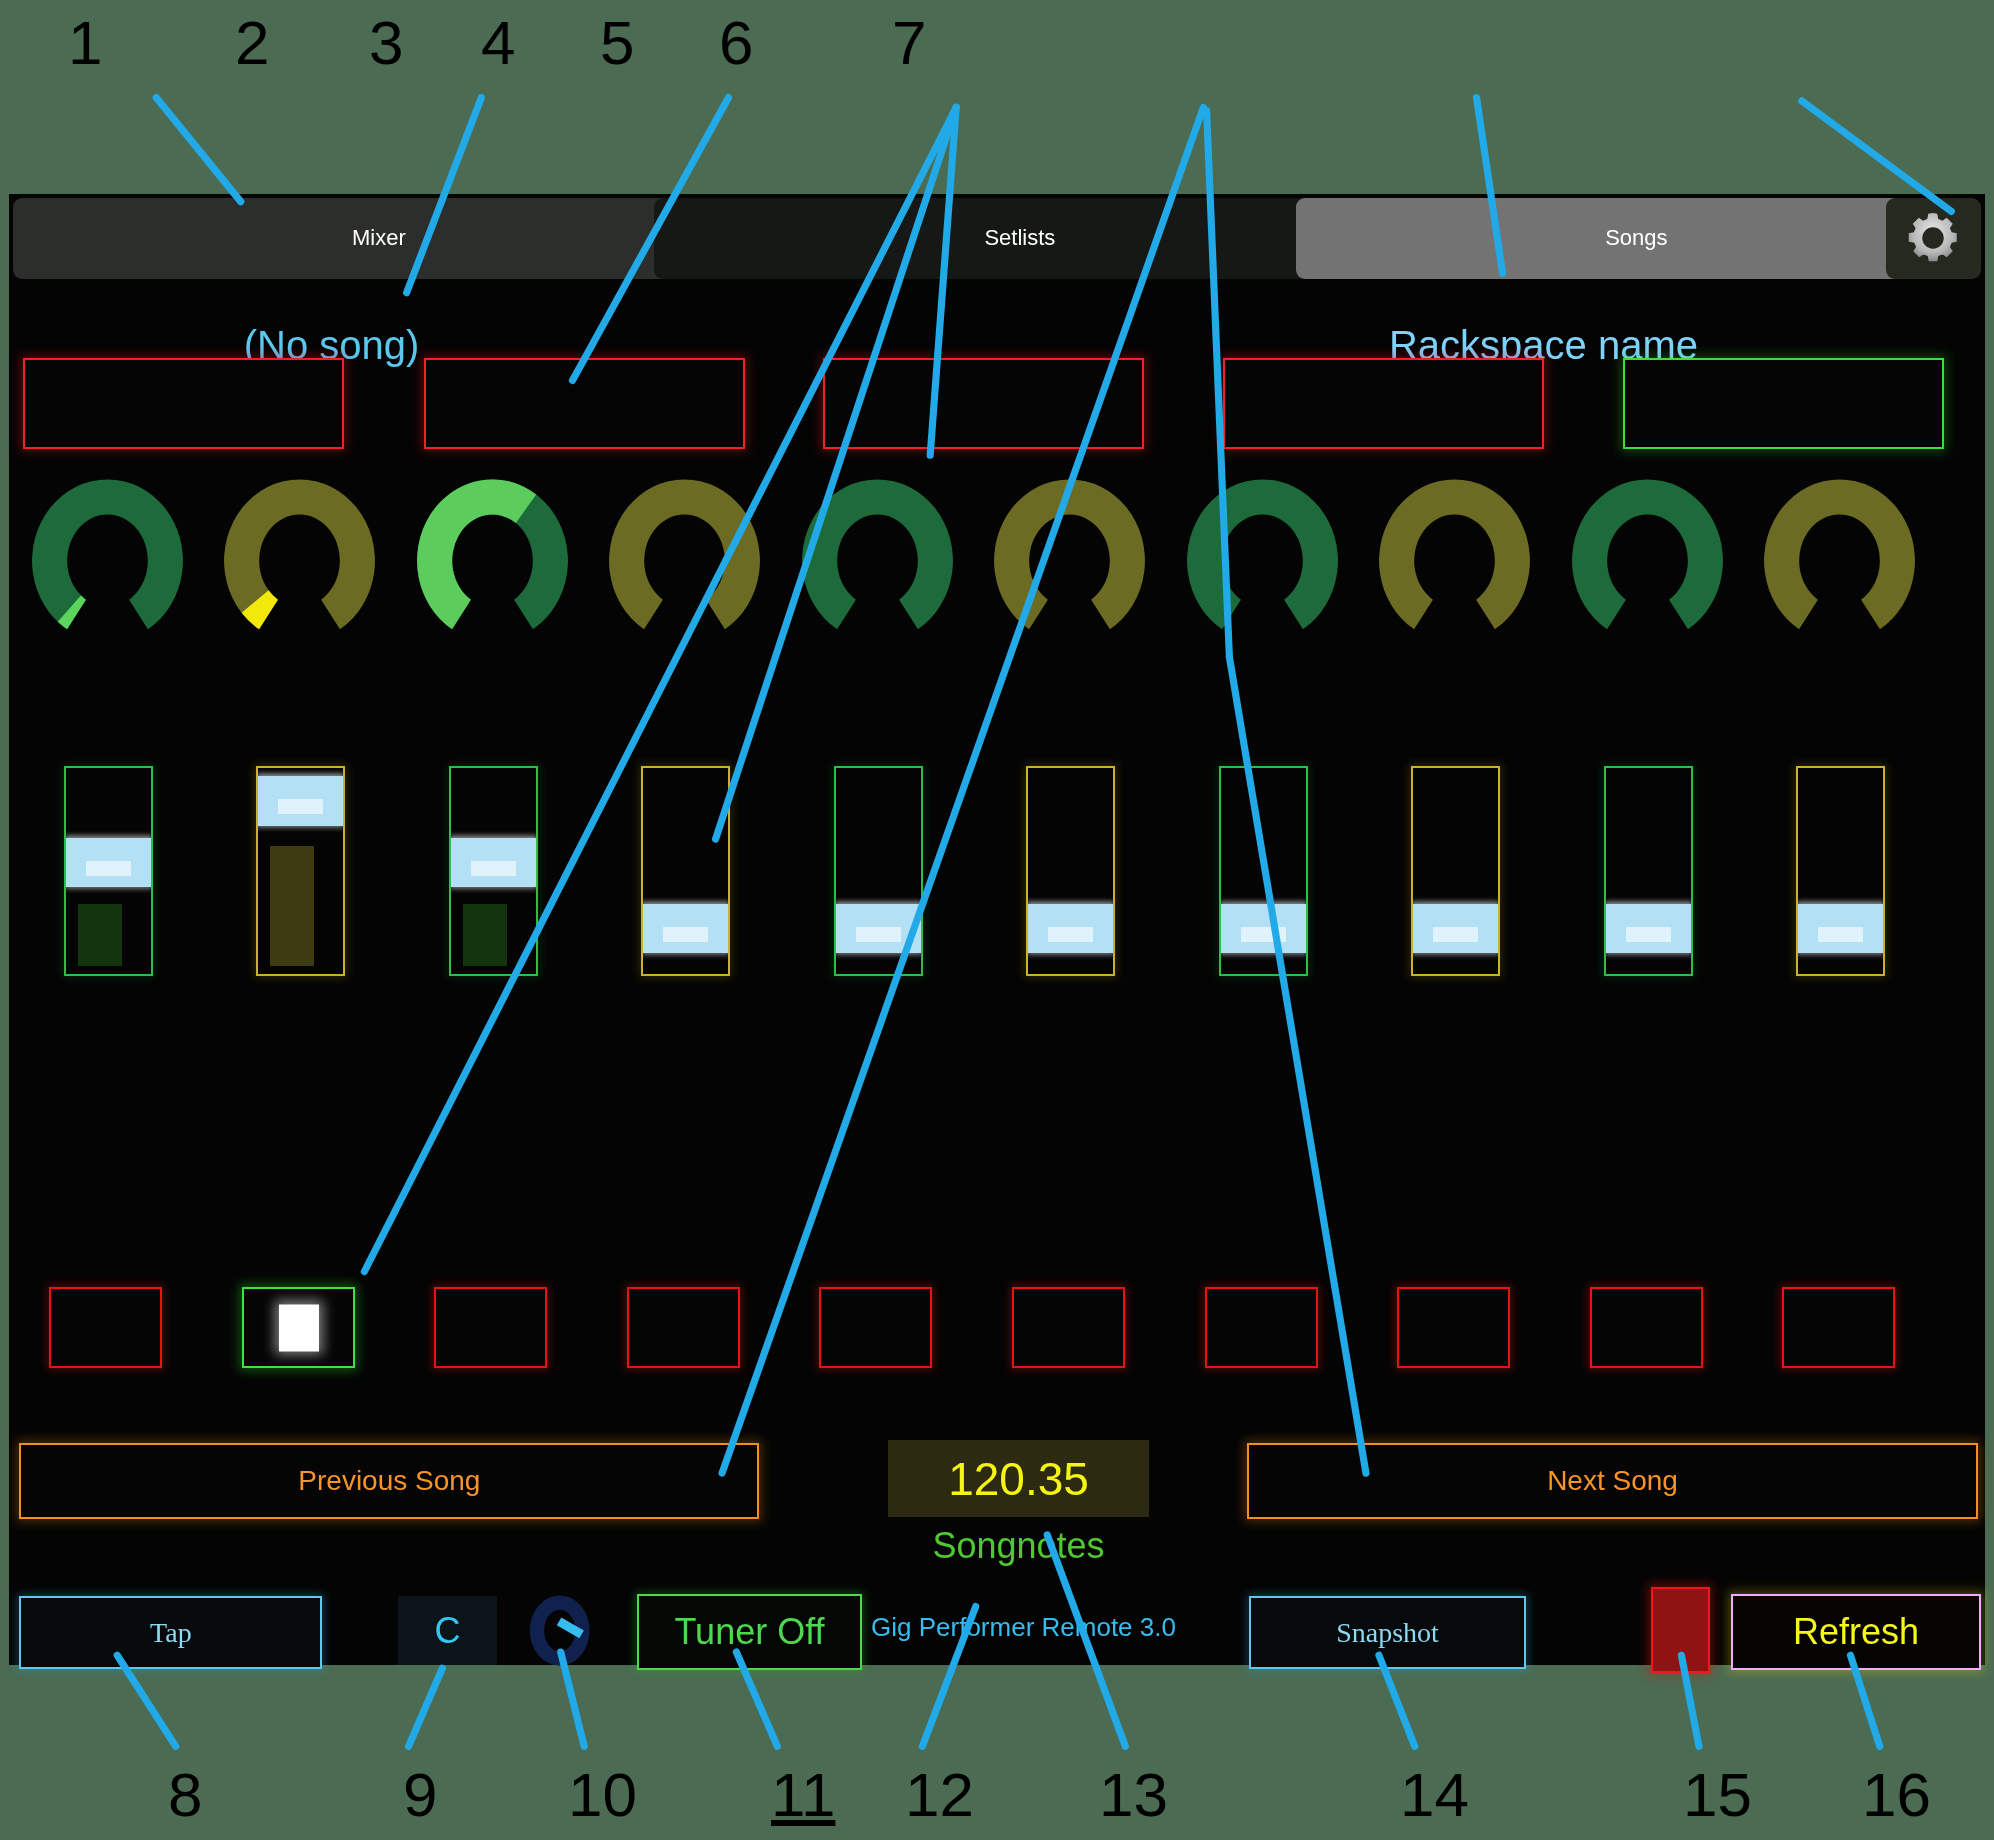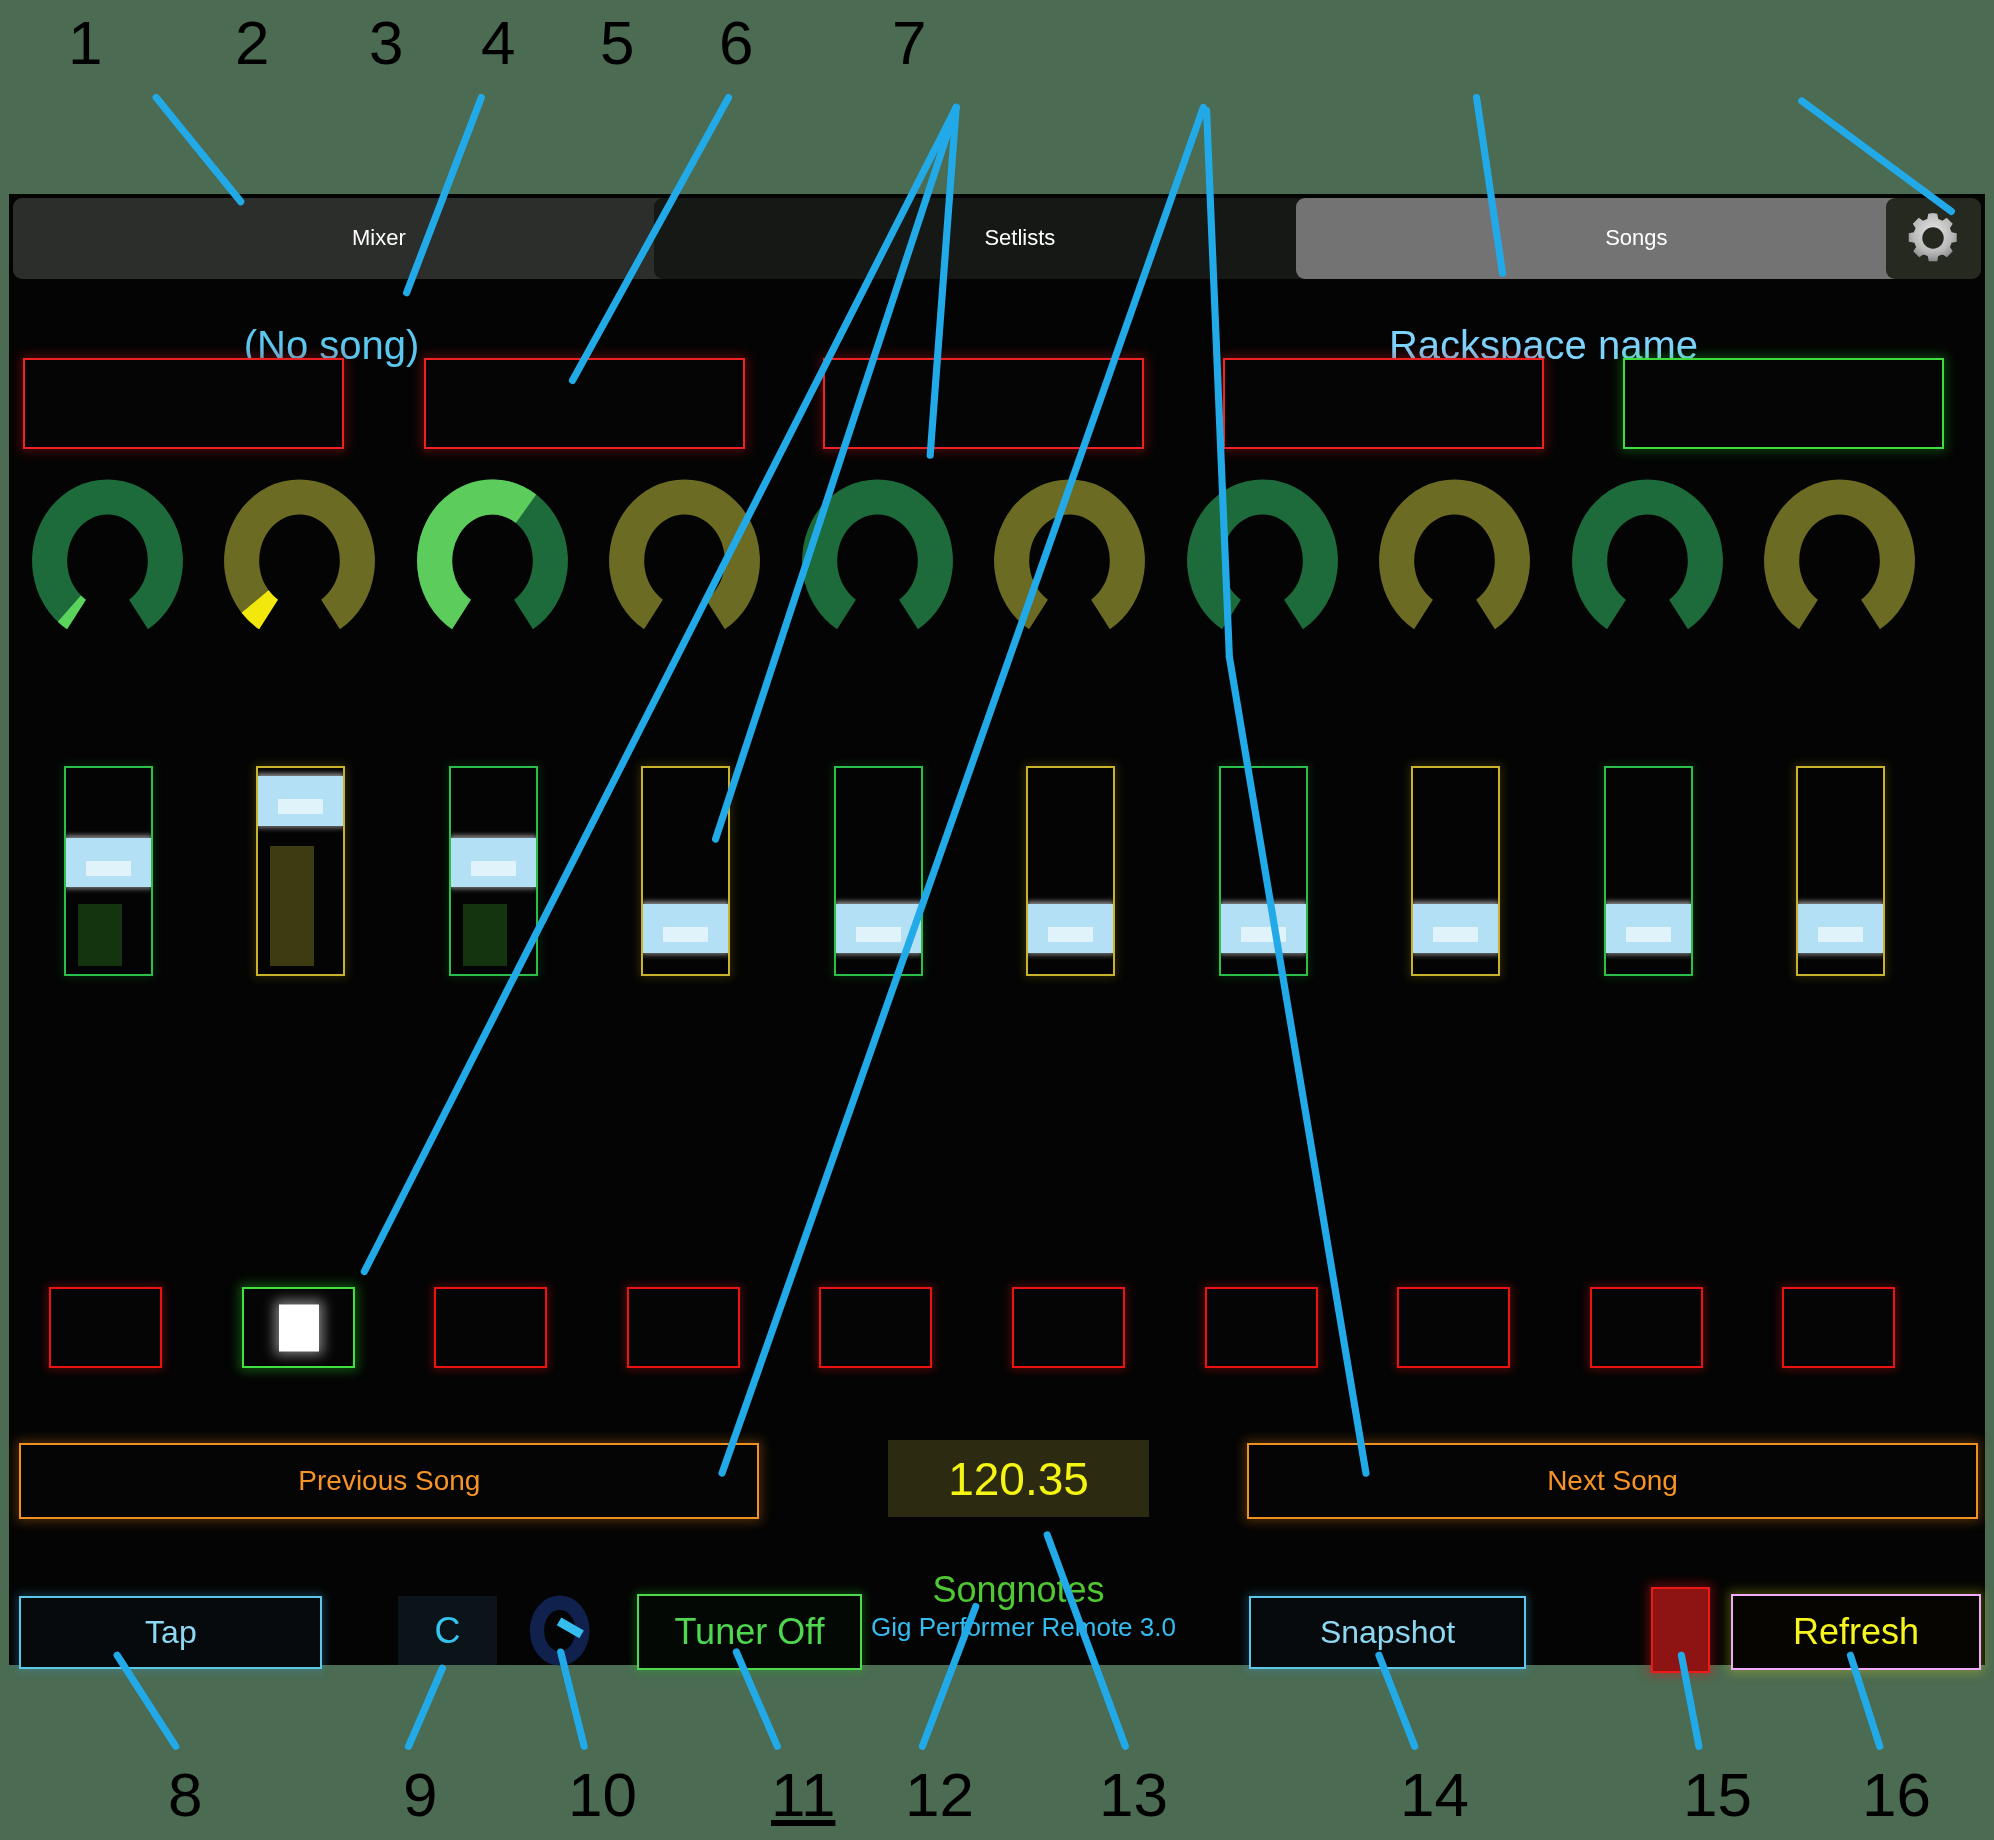--- a/index.html
+++ b/index.html
@@ -86,33 +86,33 @@
     color:#f79428;font-size:28px;
     display:flex;align-items:center;justify-content:center;
   }
   #tempo{
     position:absolute;left:879px;top:1246px;width:261px;height:77px;
     background:#2c2a10;color:#f5f514;font-size:46px;
     display:flex;align-items:center;justify-content:center;
   }
   #songnotes{
     position:absolute;left:879px;top:1331px;width:261px;
-    text-align:center;color:#4fc832;font-size:36px;margin-top:44px;
+    text-align:center;color:#4fc832;font-size:36px;
   }
   #version{
     position:absolute;left:839px;top:1418px;width:351px;
     text-align:center;color:#35bdf0;font-size:26px;
   }
   
   .bbtn{
     position:absolute;top:1402px;height:69px;
     background:#060a0c;border:2px solid #5ec8ea;
     box-shadow:0 0 9px 2px rgba(60,170,220,.3);
-    color:#8ed8f2;font-size:32px;
-    display:flex;align-items:center;justify-content:center;
+    color:#8ed8f2;font-size:28px;
+    display:flex;align-items:center;justify-content:center;font-family:Liberation Serif, serif;
   }
   #keybox{
     position:absolute;left:389px;top:1402px;width:99px;height:69px;
     background:#0b1418;color:#35c6f0;font-size:36px;
     display:flex;align-items:center;justify-content:center;
   }
   #tunerknob{position:absolute;left:513px;top:1398px;width:78px;height:77px;}
   #tunerbtn{
     position:absolute;left:628px;top:1400px;width:221px;height:72px;
     background:#040804;border:2px solid #4ed84e;

